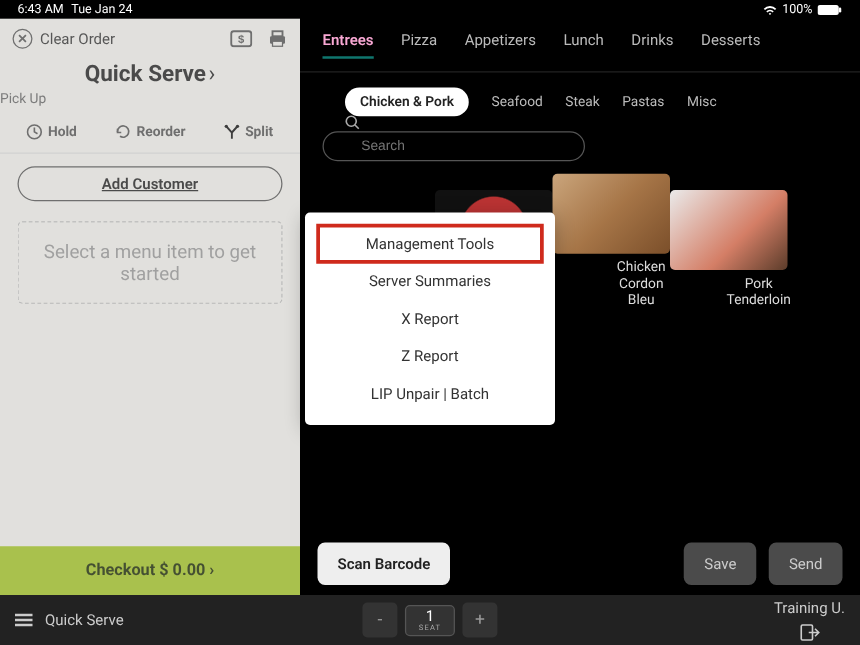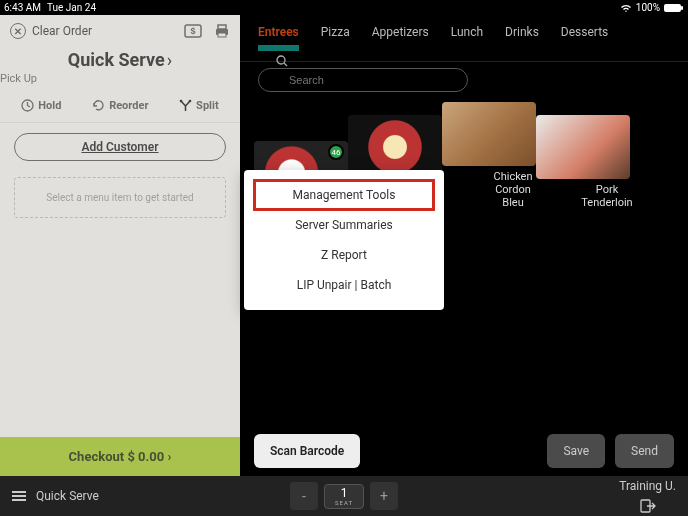--- a/index.html
+++ b/index.html
@@ -1,19 +1,19 @@
 <!DOCTYPE html>
 <html><head>
 <meta charset="utf-8">
 <style>
 * { box-sizing: border-box; margin: 0; padding: 0; }
 body { font-family: -apple-system, BlinkMacSystemFont, "Segoe UI", Roboto, Helvetica, Arial, sans-serif; background: #000; color: #fff; width: 688px; height: 516px; overflow: hidden; position: relative; }
 
 
-.status-bar { height: 15px; background: #000; display: flex; justify-content: space-between; align-items: center; padding: 0 4px; font-size: 10px; color: #fff; }
+.status-bar { height: 15px; background: #000; display: flex; justify-content: space-between; align-items: center; padding: 0 14px; font-size: 10px; color: #fff; }
 .status-left { display: flex; gap: 6px; }
 .status-right { display: flex; gap: 4px; align-items: center; }
 
 
 .main { display: flex; height: 461px; }
 .left-pane { width: 240px; background: #f3f2ed; color: #333; display: flex; flex-direction: column; position: relative; }
 .right-pane { flex: 1; background: #000; display: flex; flex-direction: column; }
 
 
 .action-row { display: flex; justify-content: space-between; align-items: center; padding: 8px 10px; }
@@ -23,32 +23,32 @@
 .qs-title { text-align: center; font-size: 18px; font-weight: 700; color: #222; margin-top: 2px; }
 .qs-title::after { content: "›"; font-weight: 400; margin-left: 2px; }
 .qs-sub { text-align: left; font-size: 11px; color: #666; margin-top: 2px; margin-bottom: 10px; }
 
 .tool-row { display: flex; justify-content: space-around; padding: 4px 6px 10px 6px; font-size: 11px; color: #555; border-bottom: 1px solid #ddd; }
 .tool-item { display: flex; align-items: center; gap: 4px; font-weight: bold; }
 .tool-icon { font-size: 12px; }
 
 .add-customer { margin: 10px 14px; border: 1.5px solid #555; border-radius: 16px; text-align: center; font-size: 12px; font-weight: 600; padding: 6px 0; color: #222; text-decoration: underline; }
 
-.placeholder-box { margin: 6px 14px; border: 1.5px dashed #bbb; border-radius: 4px; padding: 14px 6px; text-align: center; font-size: 10px; color: #999; }
+.placeholder-box { margin: 6px 14px; border: 1.5px dashed #bbb; border-radius: 4px; padding: 14px 6px; text-align: center; font-size: 15px; color: #999; }
 
 .checkout-bar { margin-top: auto; background: #a6c626; color: #1a2a00; text-align: center; padding: 12px 0; font-size: 13px; font-weight: 700; }
 .checkout-bar::after { content: " ›"; }
 
 
 .dim-overlay { position: absolute; top:0; left:0; right:0; bottom:0; background: rgba(180,180,180,0.28); pointer-events: none; }
 
 
 .top-tabs { display: flex; gap: 22px; padding: 10px 18px 10px 18px; font-size: 12px; border-bottom: 1px solid #222; }
 .top-tab { color: #bbb; padding-bottom: 6px; cursor: pointer; }
-.top-tab.active { color: #c2410c; border-bottom: 6px solid #0f766e; font-weight: 600; }
+.top-tab.active { color: #f9a8d4; border-bottom: 2px solid #0f766e; font-weight: 600; }
 
 .sub-tabs { display: flex; gap: 18px; padding: 12px 18px 6px 36px; font-size: 11px; align-items: center; }
 .sub-tab { color: #bbb; cursor: pointer; }
 .pill { background: #fff; color: #222; border-radius: 14px; padding: 5px 12px; font-weight: 600; }
 
 .search-wrap { padding: 6px 18px 10px 18px; }
 .search { width: 210px; border: 1px solid #555; border-radius: 16px; padding: 5px 10px 5px 30px; font-size: 11px; color: #aaa; background: #000; position: relative; }
 .search-ico { position: absolute; margin-left: 8px; margin-top: -18px; color: #aaa; font-size: 12px; }
 
 .items-row { display: flex; padding: 0 14px; align-items: flex-end; }
@@ -181,20 +181,27 @@
   <div class="right-pane">
     <div class="top-tabs">
       <div class="top-tab active">Entrees</div>
       <div class="top-tab">Pizza</div>
       <div class="top-tab">Appetizers</div>
       <div class="top-tab">Lunch</div>
       <div class="top-tab">Drinks</div>
       <div class="top-tab">Desserts</div>
     </div>
 
+    <div class="sub-tabs">
+      <div class="sub-tab pill">Chicken &amp; Pork</div>
+      <div class="sub-tab">Seafood</div>
+      <div class="sub-tab">Steak</div>
+      <div class="sub-tab">Pastas</div>
+      <div class="sub-tab">Misc</div>
+    </div>
 
     <div class="search-wrap" style="position:relative">
       <input class="search" placeholder="Search" style="">
       <span class="search-ico" style="position:absolute; left:28px; top:11px;">
         <svg width="12" height="12" viewBox="0 0 12 12">
             <circle cx="5" cy="5" r="4" fill="none" stroke="#aaa" stroke-width="1.3"></circle>
             <line x1="8" y1="8" x2="11" y2="11" stroke="#aaa" stroke-width="1.3"></line>
           </svg>
       </span>
     </div>
@@ -254,15 +261,16 @@
           <rect x="1" y="1" width="9" height="12" rx="1" fill="none" stroke="#ccc" stroke-width="1.3"></rect>
           <path d="M7 7 H15 M12 4 L15 7 L12 10" fill="none" stroke="#ccc" stroke-width="1.3"></path>
         </svg>
     </span>
   </div>
 </div>
 
 <div class="popover">
   <div class="popover-item highlight">Management Tools</div>
   <div class="popover-item">Server Summaries</div>
+  <div class="popover-item">X Report</div>
   <div class="popover-item">Z Report</div>
   <div class="popover-item">LIP Unpair | Batch</div>
 </div>
 
 </body></html>

